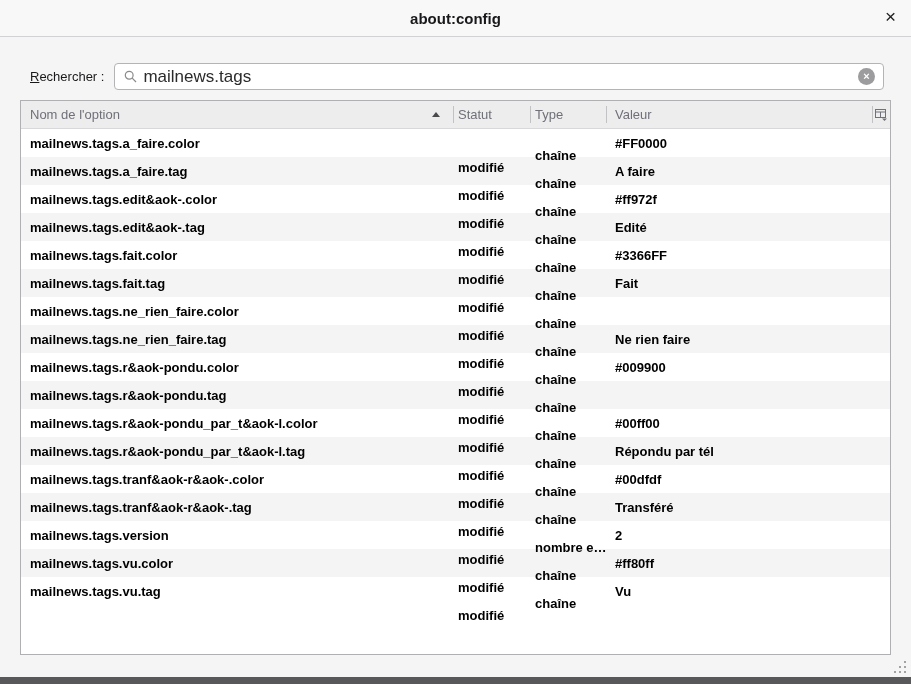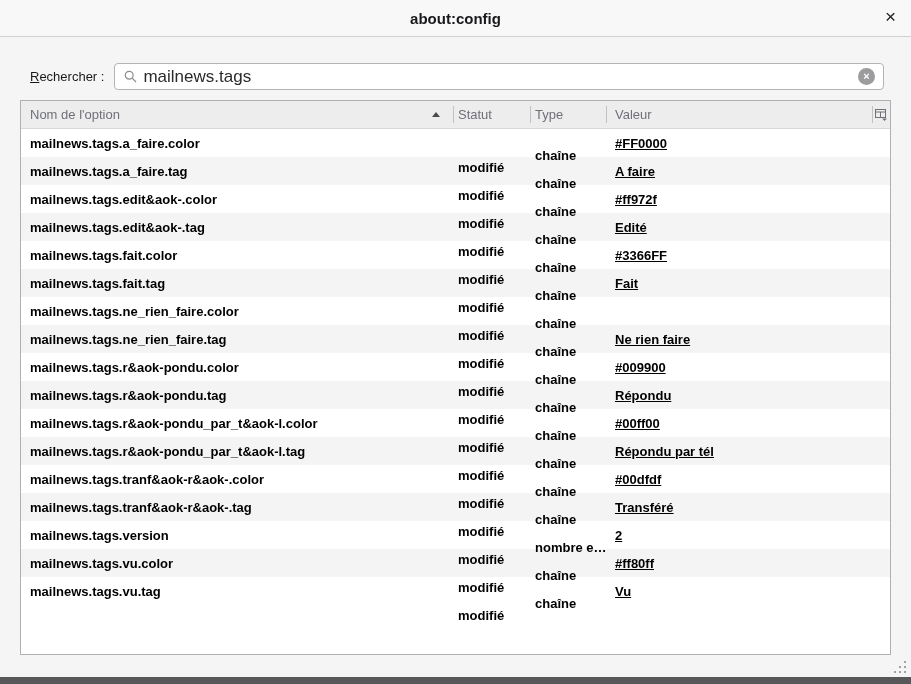--- a/index.html
+++ b/index.html
@@ -74,21 +74,21 @@
   .rows{position:relative;}
   .row{display:flex;align-items:center;height:28px;background:#fff;}
   .row:nth-child(even){background:#f4f4f5;}
   .cell{
     box-sizing:border-box;font-size:13px;font-weight:bold;color:#000;
     white-space:nowrap;overflow:hidden;
   }
   .c-name{width:432px;padding-left:9px;}
   .c-statut{width:77px;padding-left:5px;margin-top:48px;}
   .c-type{width:76px;padding-left:5px;margin-top:24px;}
-  .c-valeur{flex:1;padding-left:9px;text-decoration:underline;}
+  .c-valeur{flex:1;padding-left:9px;}
   
   .resize-grip{position:absolute;right:4px;bottom:10px;}
   .bottombar{
     position:absolute;left:0;right:0;bottom:0;height:7px;background:#58585a;
   }
 </style>
 </head>
 <body>
 
 <div class="window">
@@ -185,21 +185,20 @@
         <div class="row">
     <span class="cell c-name">mailnews.tags.r&amp;aok-pondu.color</span>
     <span class="cell c-statut">modifié</span>
     <span class="cell c-type">chaîne</span>
     <span class="cell c-valeur">#009900</span>
   </div>
         <div class="row">
     <span class="cell c-name">mailnews.tags.r&amp;aok-pondu.tag</span>
     <span class="cell c-statut">modifié</span>
     <span class="cell c-type">chaîne</span>
-    <span class="cell c-valeur">Répondu</span>
   </div>
         <div class="row">
     <span class="cell c-name">mailnews.tags.r&amp;aok-pondu_par_t&amp;aok-l.color</span>
     <span class="cell c-statut">modifié</span>
     <span class="cell c-type">chaîne</span>
     <span class="cell c-valeur">#00ff00</span>
   </div>
         <div class="row">
     <span class="cell c-name">mailnews.tags.r&amp;aok-pondu_par_t&amp;aok-l.tag</span>
     <span class="cell c-statut">modifié</span>

